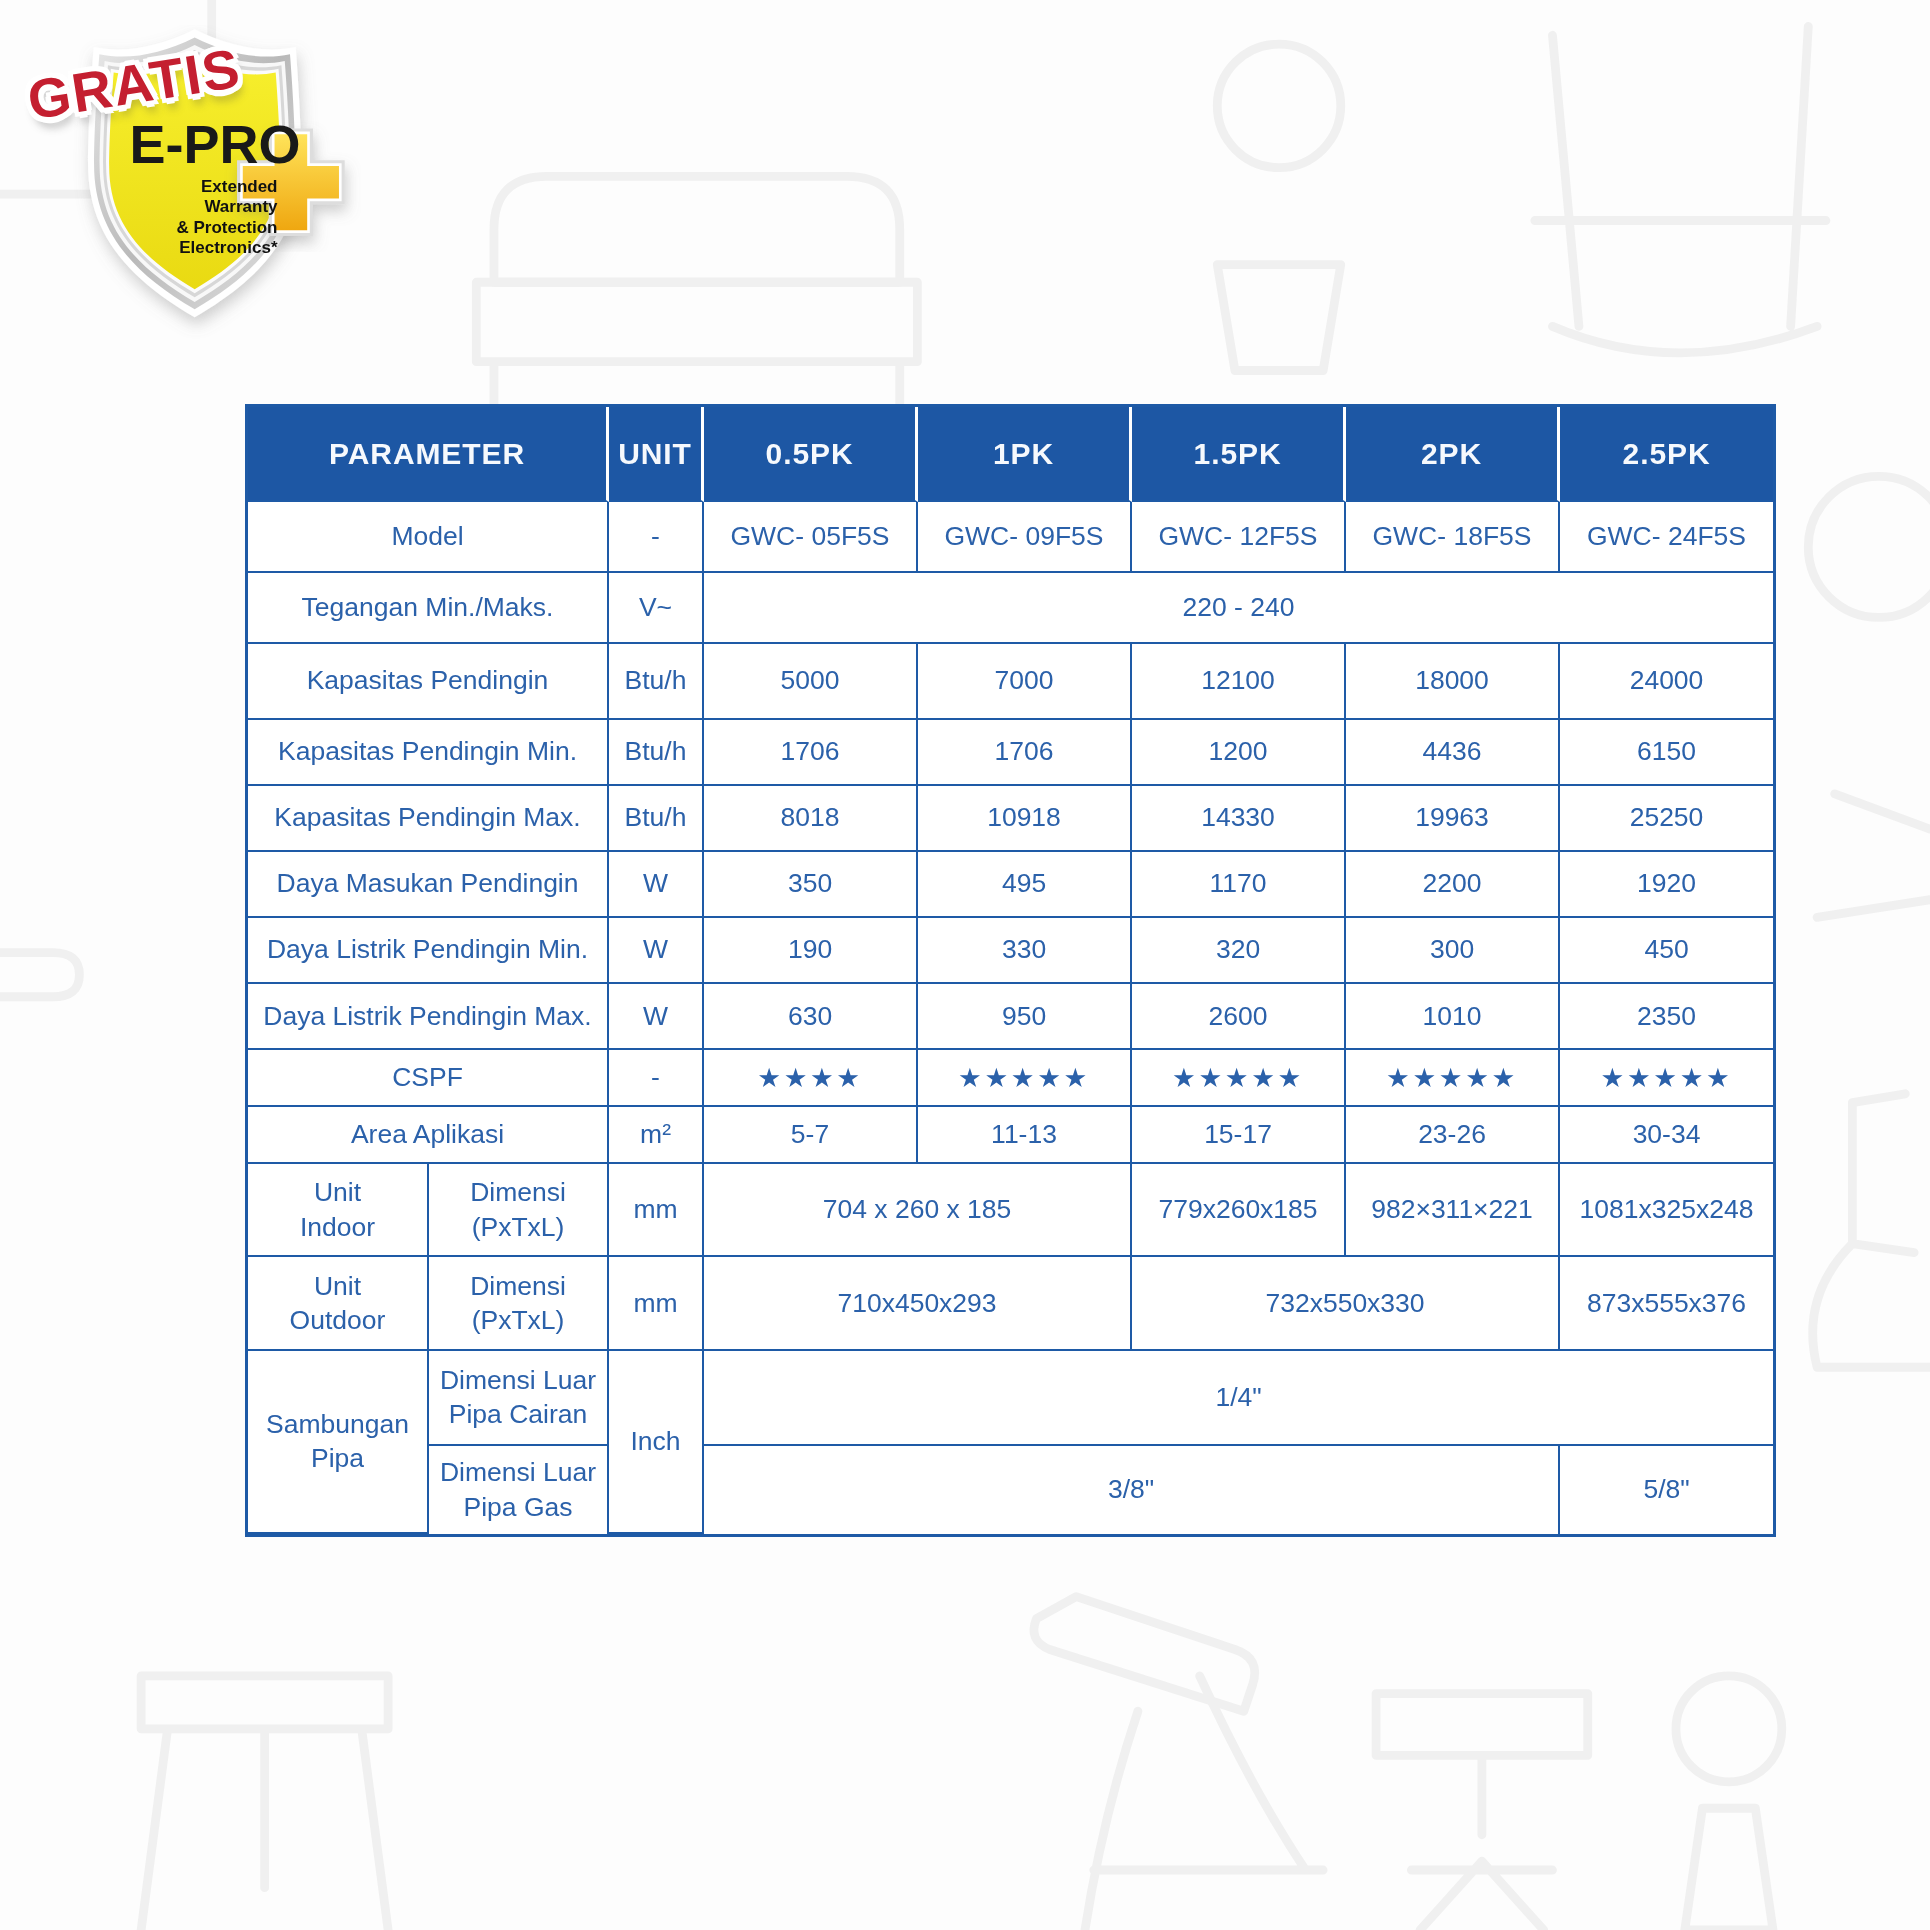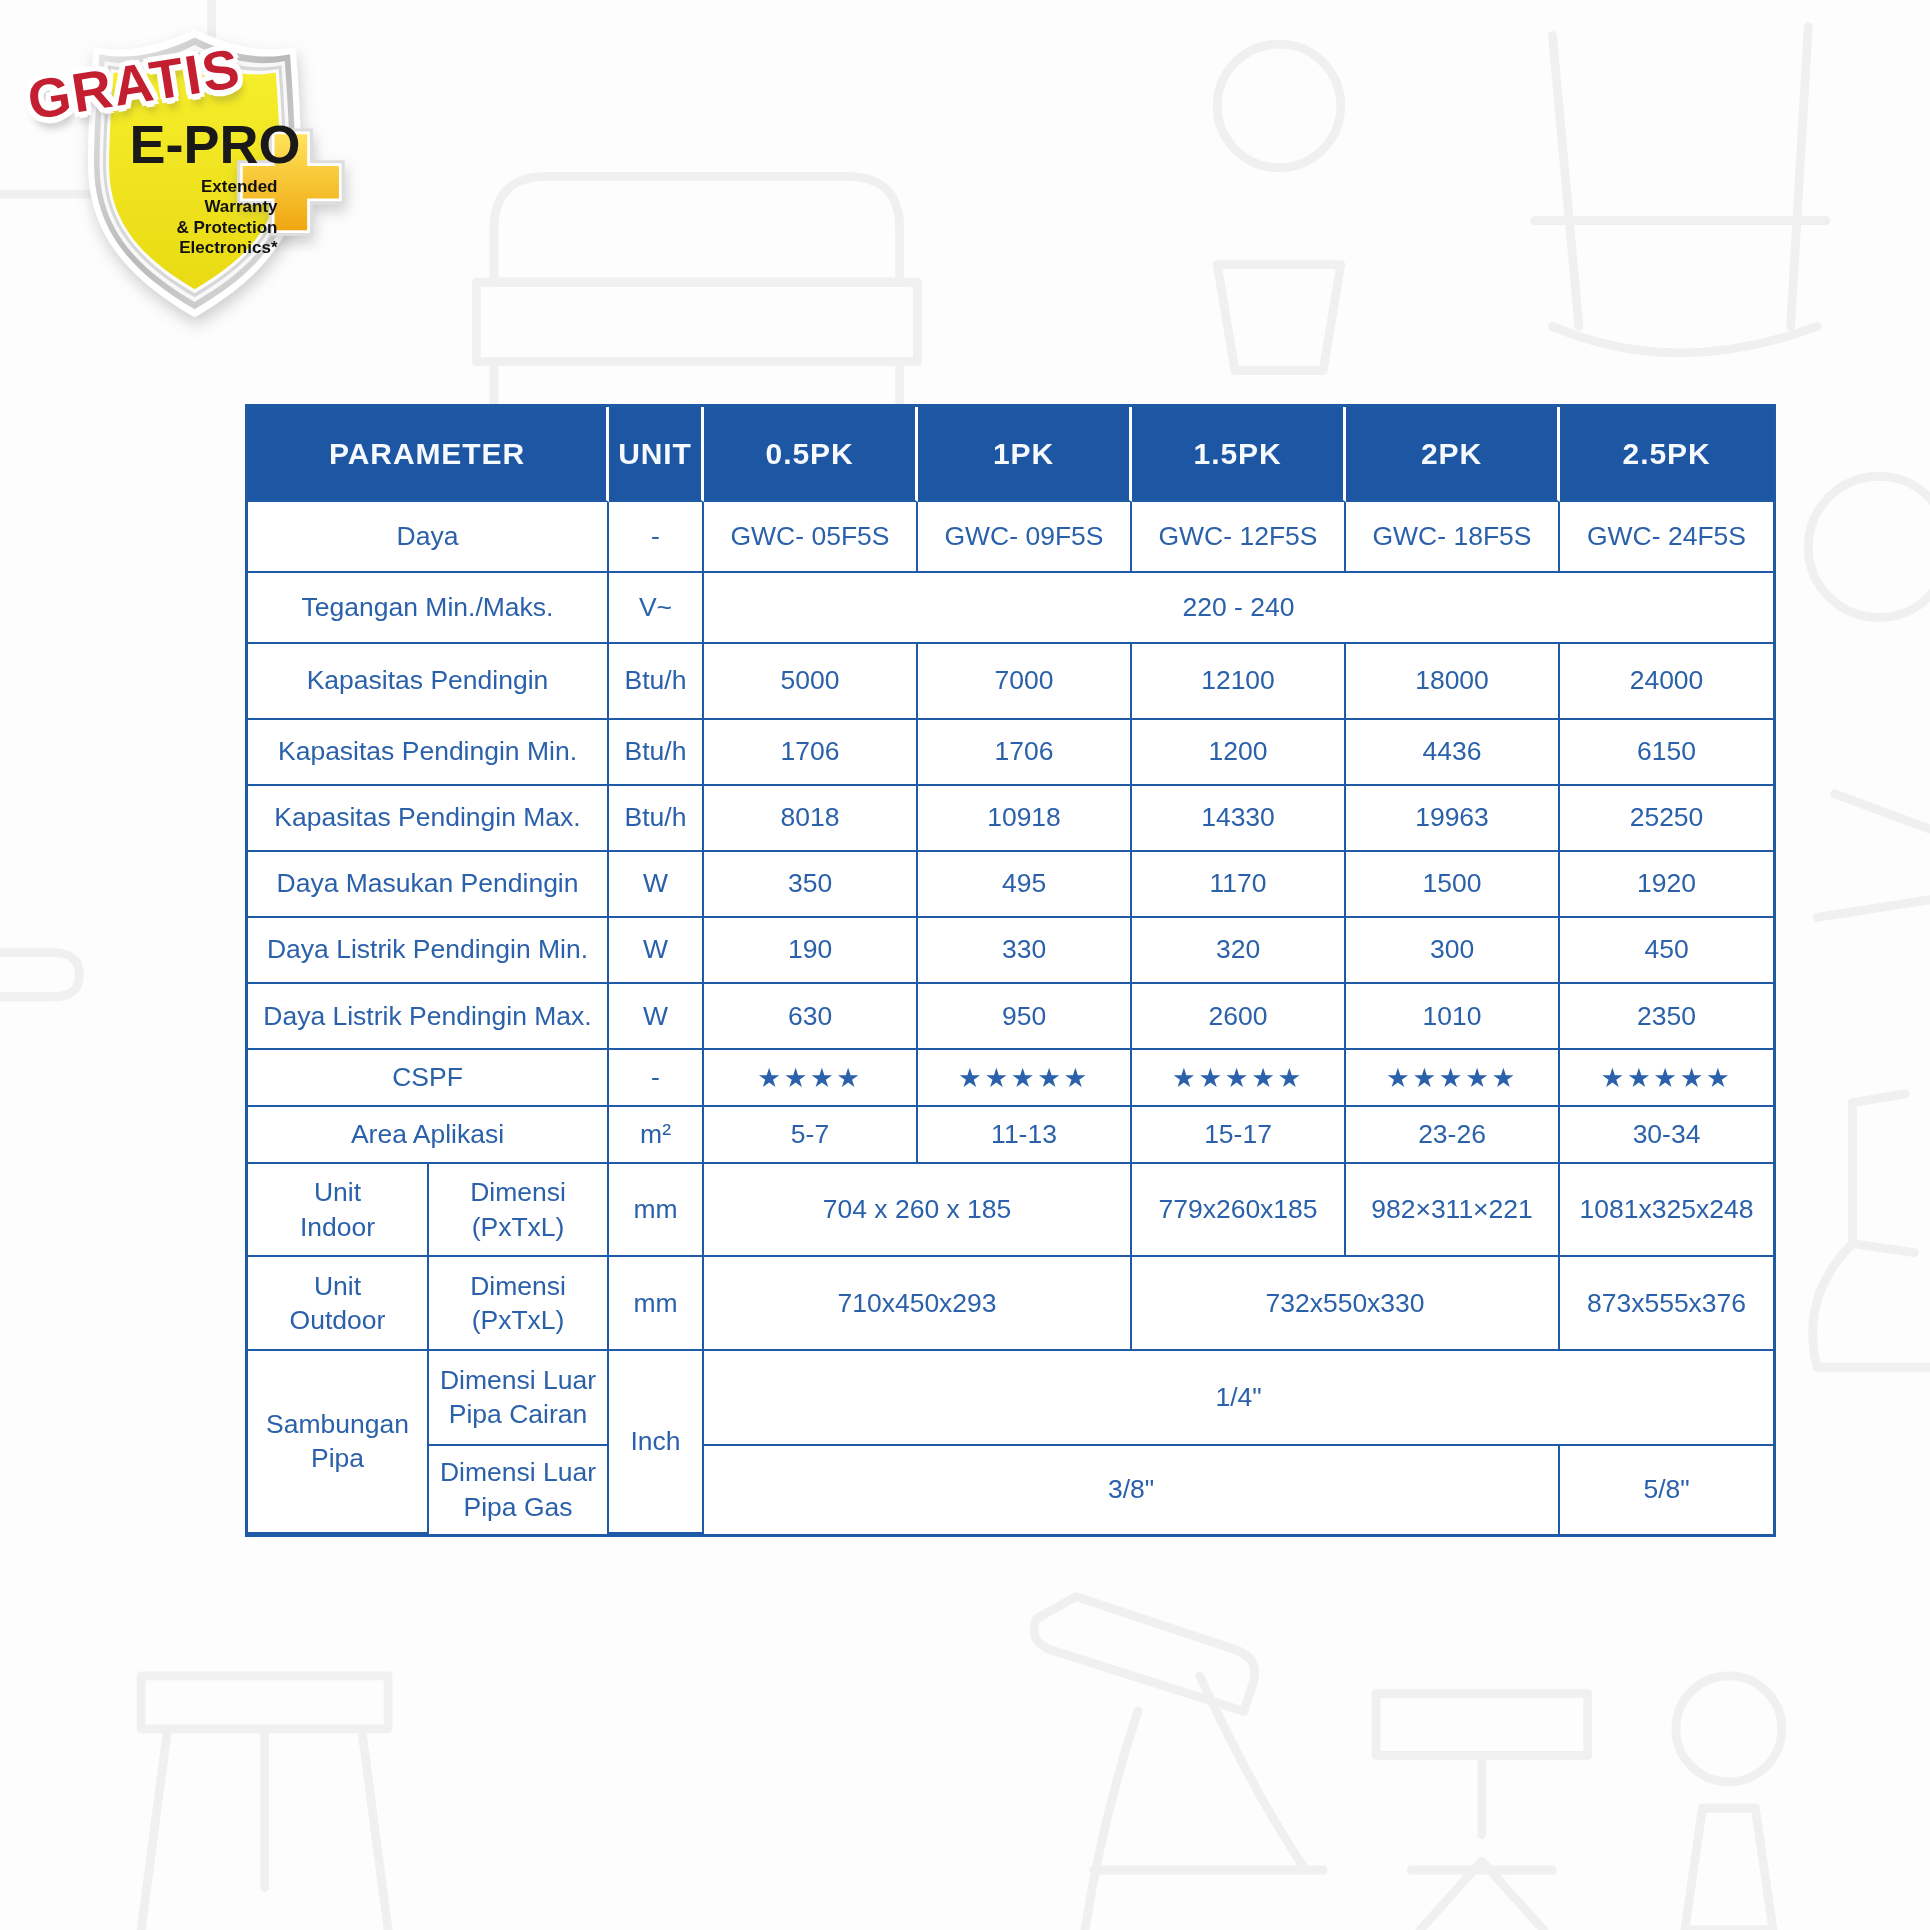--- a/index.html
+++ b/index.html
@@ -137,21 +137,21 @@
       <tr style="height:95px">
     <th colspan="2">PARAMETER</th>
     <th>UNIT</th>
     <th>0.5PK</th>
     <th>1PK</th>
     <th>1.5PK</th>
     <th>2PK</th>
     <th>2.5PK</th>
   </tr>
   <tr style="height:71px">
-    <td colspan="2" class="row-label">Daya</td>
+    <td colspan="2" class="row-label">Model</td>
     <td class="unit-cell">-</td>
     <td>GWC- 05F5S</td>
     <td>GWC- 09F5S</td>
     <td>GWC- 12F5S</td>
     <td>GWC- 18F5S</td>
     <td>GWC- 24F5S</td>
   </tr>
   <tr style="height:71px">
     <td colspan="2" class="row-label">Tegangan Min./Maks.</td>
     <td class="unit-cell">V~</td>
@@ -183,21 +183,21 @@
     <td>14330</td>
     <td>19963</td>
     <td>25250</td>
   </tr>
   <tr style="height:66px">
     <td colspan="2" class="row-label">Daya Masukan Pendingin</td>
     <td class="unit-cell">W</td>
     <td>350</td>
     <td>495</td>
     <td>1170</td>
-    <td>1500</td>
+    <td>2200</td>
     <td>1920</td>
   </tr>
   <tr style="height:66px">
     <td colspan="2" class="row-label">Daya Listrik Pendingin Min.</td>
     <td class="unit-cell">W</td>
     <td>190</td>
     <td>330</td>
     <td>320</td>
     <td>300</td>
     <td>450</td>

